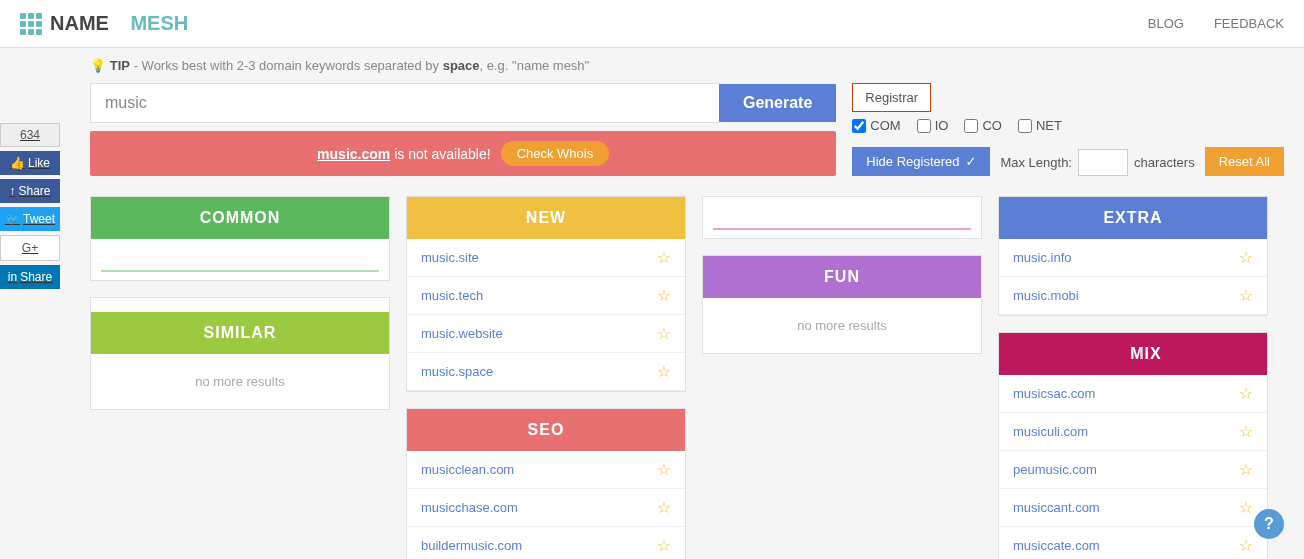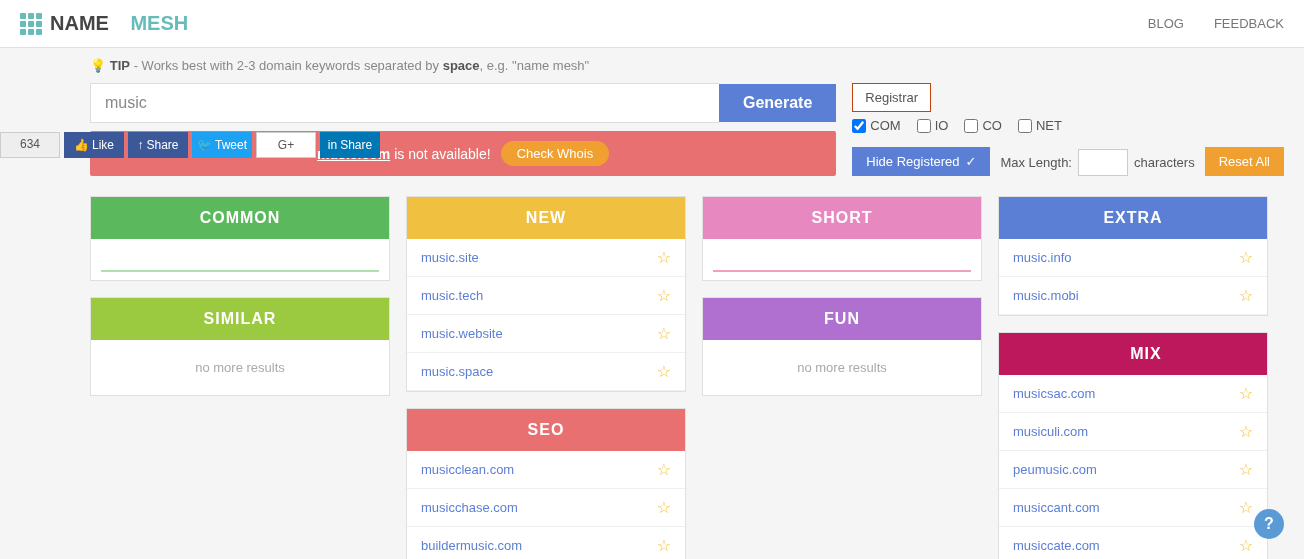--- a/index.html
+++ b/index.html
@@ -9,21 +9,21 @@
     .header { display: flex; align-items: center; justify-content: space-between; padding: 12px 20px; background: #fff; border-bottom: 1px solid #e0e0e0; }
     .logo { display: flex; align-items: center; gap: 8px; font-size: 20px; font-weight: bold; color: #555; }
     .logo-grid { display: grid; grid-template-columns: repeat(3,6px); grid-template-rows: repeat(3,6px); gap: 2px; }
     .logo-dot { width: 6px; height: 6px; background: #6bb; border-radius: 1px; }
     .logo-name { color: #444; }
     .logo-mesh { color: #6bb; }
     .header-links { display: flex; gap: 30px; color: #777; font-size: 13px; }
     .header-links span { cursor: pointer; }
 
     
-    .social-sidebar { position: fixed; left: 0; top: 132px; display: flex; flex-direction: row; gap: 4px; z-index: 100; }
+    .social-sidebar { position: fixed; left: 0; top: 123px; display: flex; flex-direction: column; gap: 4px; z-index: 100; text-decoration: underline; }
     .social-count { background: #eee; border: 1px solid #ccc; text-align: center; padding: 4px 8px; font-size: 12px; color: #555; width: 60px; }
     .social-btn { width: 60px; padding: 5px 4px; font-size: 12px; color: #fff; border: none; cursor: pointer; display: flex; align-items: center; justify-content: center; gap: 3px; }
     .social-like { background: #3b5998; }
     .social-share-fb { background: #3b5998; }
     .social-tweet { background: #1da1f2; }
     .social-gplus { background: #fff; color: #555; border: 1px solid #ccc; }
     .social-share-ln { background: #0077b5; }
 
     
     .main { margin-left: 70px; padding: 10px 20px; }
@@ -54,21 +54,21 @@
     .not-available-bar a { color: #fff; font-weight: bold; text-decoration: underline; }
     .check-whois-btn { background: #f0a030; color: #fff; border: none; border-radius: 20px; padding: 5px 16px; font-size: 13px; cursor: pointer; }
 
     
     .results-grid { display: grid; grid-template-columns: 300px 280px 280px 270px; gap: 16px; }
 
     
     .section-card { background: #fff; border: 1px solid #e0e0e0; }
     .section-header { text-align: center; padding: 12px; font-size: 16px; color: #fff; font-weight: bold; letter-spacing: 1px; }
     .section-header.green { background: #5cb85c; }
-    .section-header.yellow-green { background: #9bc940; }
+    .section-header.yellow-green { background: #9bc940; margin-top: 14px; }
     .section-header.orange-yellow { background: #f0c040; color: #fff; }
     .section-header.red { background: #e87070; }
     .section-header.pink { background: #e888c0; }
     .section-header.purple { background: #b070d0; }
     .section-header.blue { background: #5b7fd4; }
     .section-header.cyan { background: #be185d; padding-left: 38px; }
     .section-sub-input { border: none; border-bottom: 2px solid #b0e0b0; width: calc(100% - 20px); margin: 8px 10px; padding: 4px; outline: none; font-size: 13px; color: #888; }
     .section-sub-input.pink-border { border-bottom-color: #f0a0c0; }
     .domain-list { padding: 0; }
     .domain-item { display: flex; align-items: center; justify-content: space-between; padding: 9px 14px; border-bottom: 1px solid #f0f0f0; font-size: 13px; color: #5b7fd4; cursor: pointer; }
@@ -255,21 +255,20 @@
           <div class="domain-item">
             <a>buildermusic.com</a>
             <span class="star-icon">☆</span>
           </div>
         </div>
       </div>
     </div>
 
     <div>
       <div class="section-card">
-        <div class="section-header pink">SHORT</div>
         <input type="text" class="section-sub-input pink-border" placeholder="" style="">
         <div class="domain-list"></div>
       </div>
       <br>
       <div class="section-card">
         <div class="section-header purple">FUN</div>
         <div class="domain-list">
           <div class="no-results">no more results</div>
         </div>
       </div>

